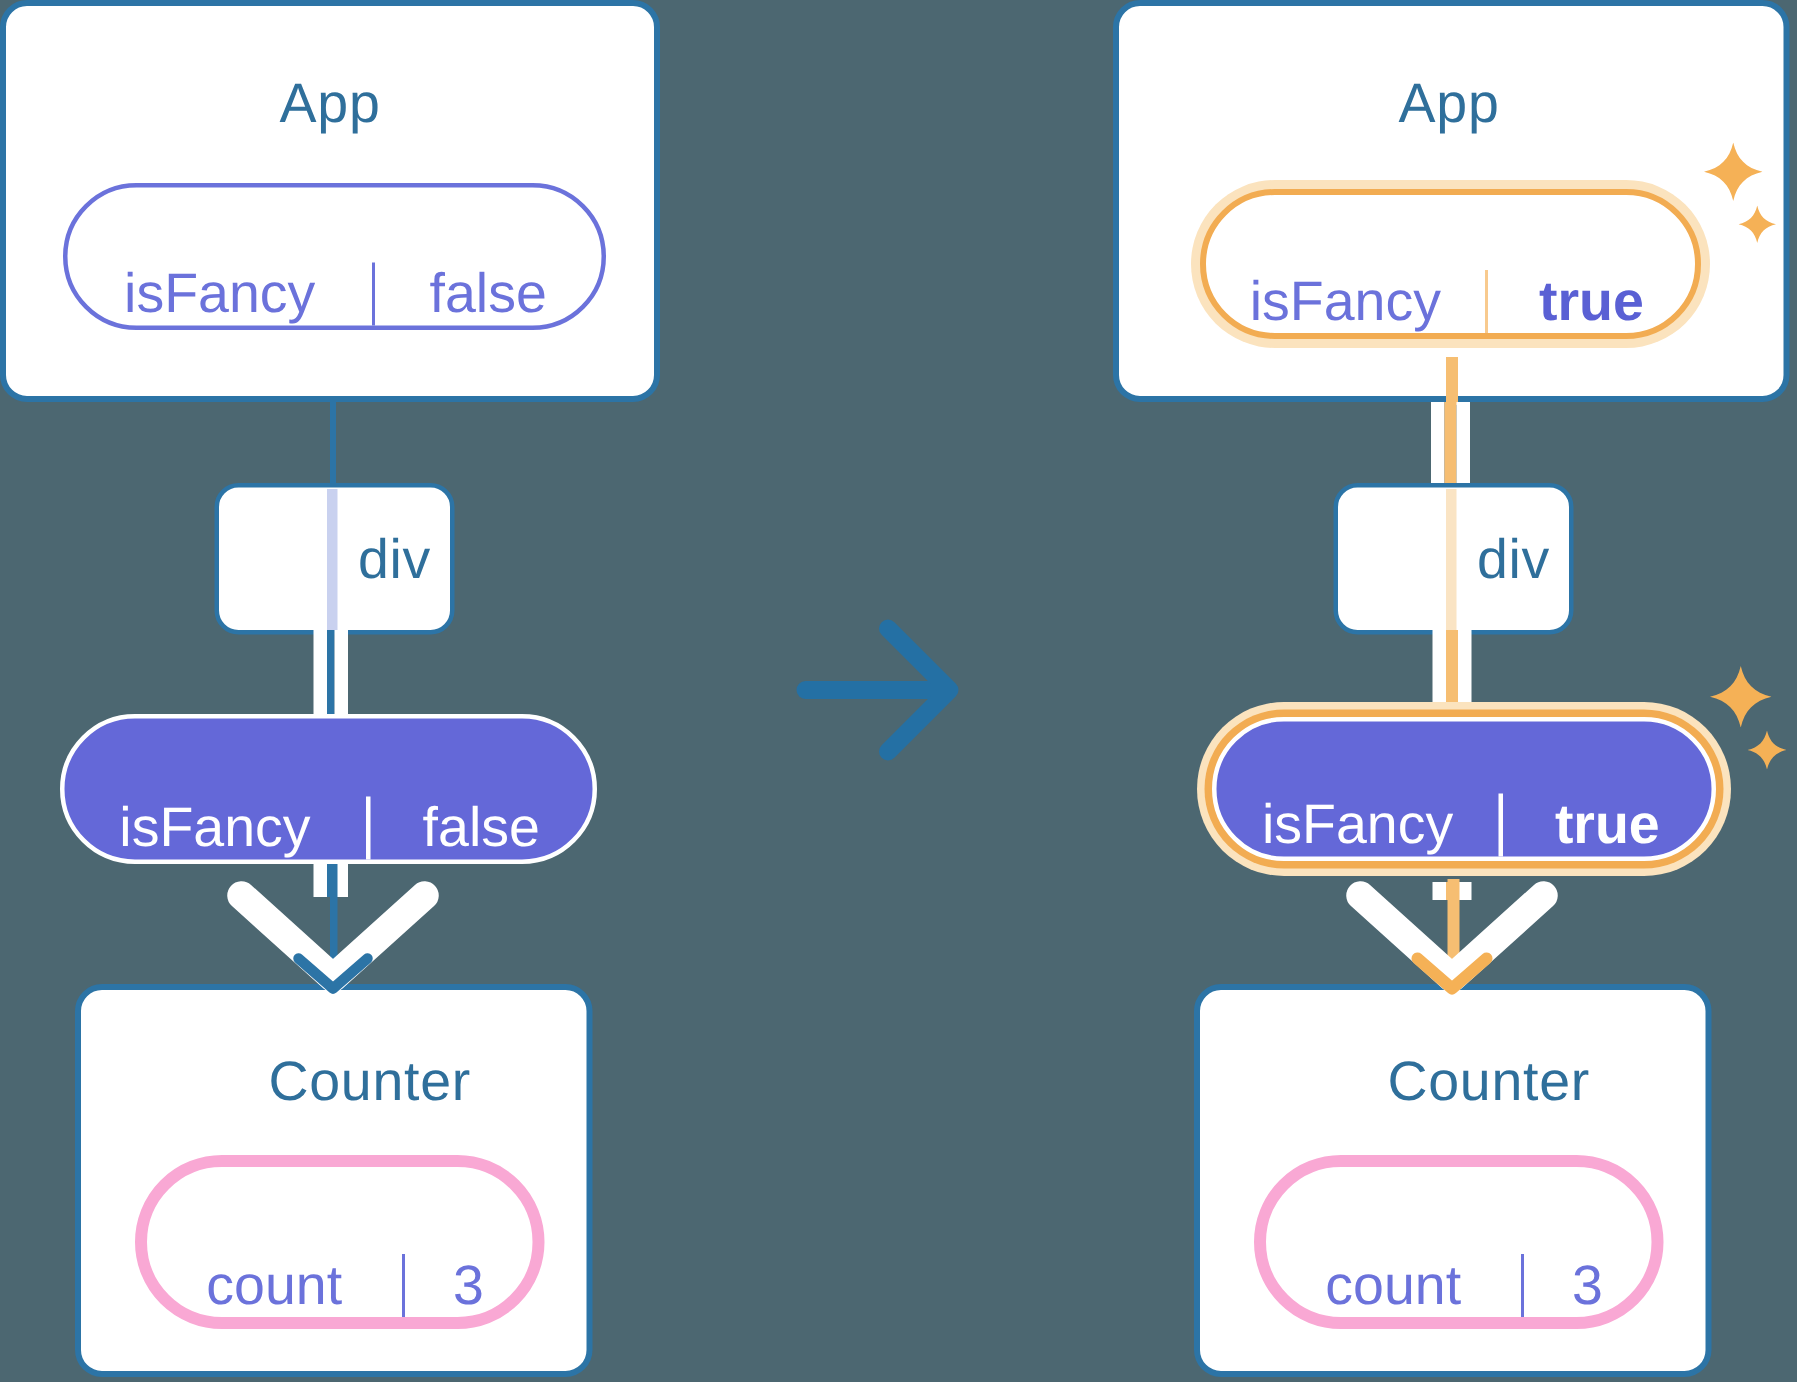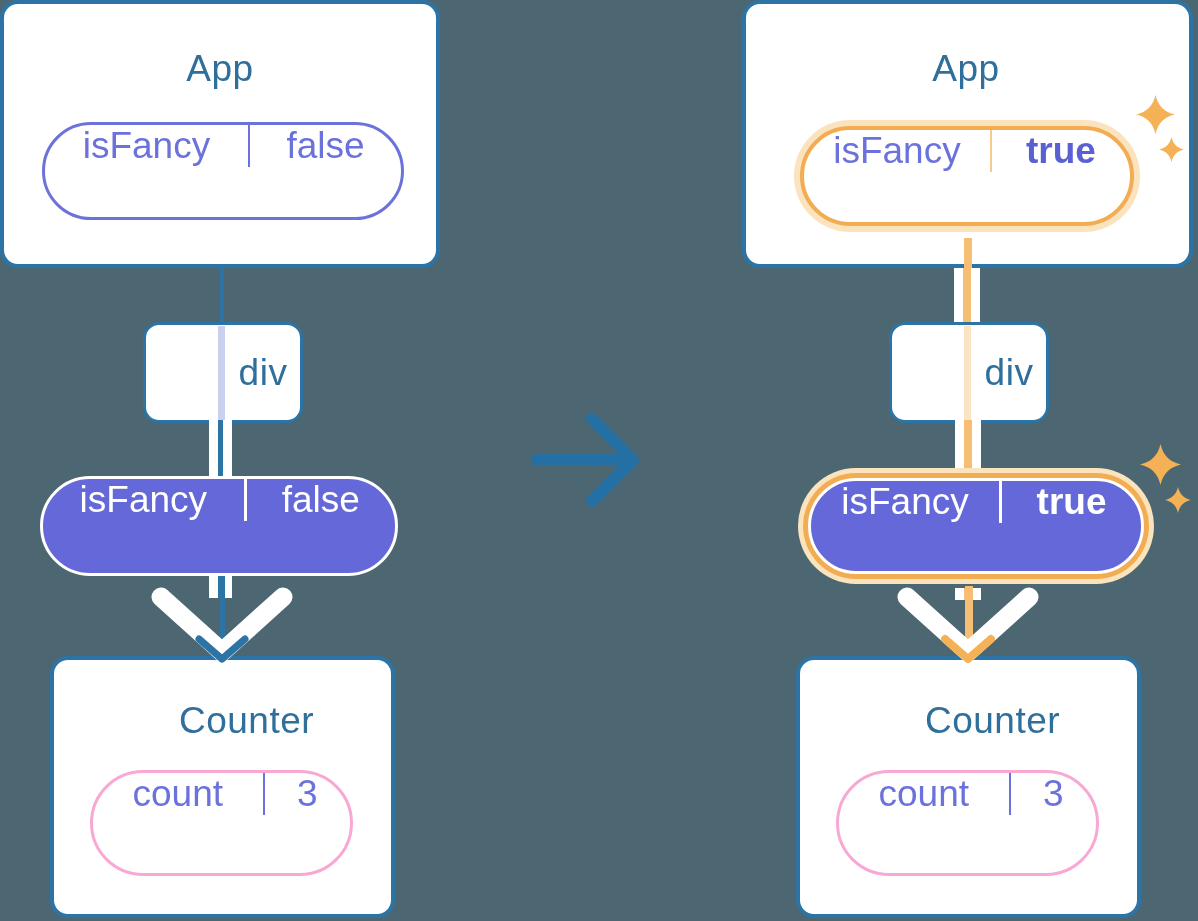--- a/index.html
+++ b/index.html
@@ -24,21 +24,21 @@
   .card-title{
     position:absolute;text-align:center;z-index:4;
     font-size:37px;font-weight:500;color:#2F6F9B;letter-spacing:.5px;
   }
   .app-title{left:0;top:48px;width:440px;}
   .counter-title{left:50px;top:700px;width:345px;margin-left:24px;}
 
   
   .pill{
     position:absolute;display:flex;border-radius:60px;z-index:4;
-    font-size:37px;align-items:flex-start;background:#fff;
+    font-size:37px;align-items:flex-end;background:#fff;
   }
   .pill .seg{display:flex;align-items:center;justify-content:center;}
   .pill .seg-name{width:57%;}
   .pill .seg-value{flex:1;}
 
   .app-pill{left:42px;top:122px;width:356px;height:92px;
     border:3px solid #6B72DB;color:#6B72DB;}
   .app-pill .seg-name{border-right:2px solid #6B72DB;}
   .right .app-pill{
     left:54px;top:126px;width:326px;height:92px;
@@ -51,21 +51,21 @@
   .prop-pill{left:40px;top:476px;width:352px;height:94px;
     background:#6468D8;border:3px solid #fff;color:#fff;}
   .prop-pill .seg-name{border-right:3px solid #fff;}
   .right .prop-pill{
     left:62px;top:478px;width:330px;height:90px;
     box-shadow:0 0 0 5px #F2AC52,0 0 0 10px #FBE3BE;
   }
   .right .prop-pill .seg-value{font-weight:bold;}
 
   .counter-pill{left:90px;top:770px;width:257px;height:100px;
-    border:3px solid #f9a8d4;color:#6B72DB;}
+    border:8px solid #f9a8d4;color:#6B72DB;}
   .counter-pill .seg-name{width:66%;border-right:2px solid #6B72DB;}
 
   
   .div-box{
     position:absolute;left:143px;top:322px;width:154px;height:95px;
     background:#fff;border:3px solid #2C74A6;border-radius:16px;z-index:2;
   }
   .div-label{left:143px;top:352px;width:160px;margin-left:40px;}
   .through-line{
     position:absolute;left:218px;top:326px;width:7px;height:94px;z-index:3;

